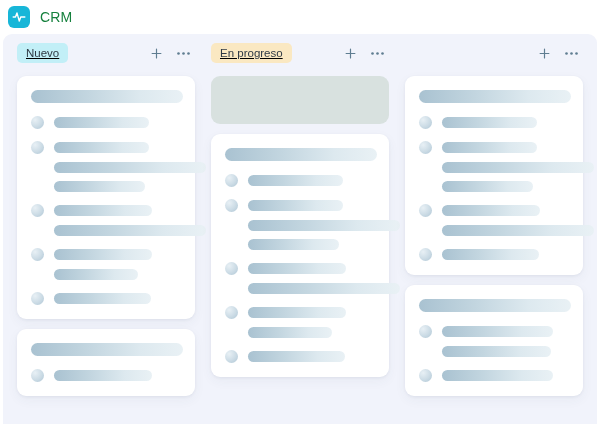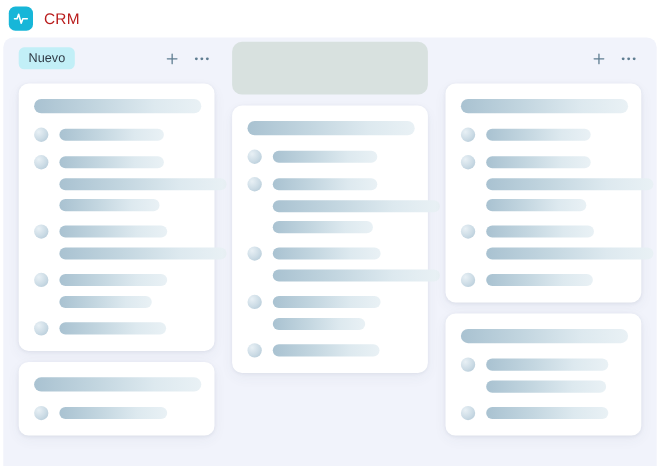--- a/index.html
+++ b/index.html
@@ -17,38 +17,38 @@
     padding-left:8px;box-sizing:border-box;background:#ffffff;
   }
   .logo{
     width:22px;height:22px;border-radius:6px;
     background:#17b6d8;
     display:flex;align-items:center;justify-content:center;
     flex:none;
   }
   .logo svg{display:block;}
   .app-title{
-    margin-left:10px;font-size:14px;color:#b91c1c;letter-spacing:.2px;
+    margin-left:10px;font-size:14px;color:#15803d;letter-spacing:.2px;
   }
 
   
   .board{
     position:absolute;left:3px;right:3px;top:34px;bottom:0;
     background:#f1f3fb;
     border-radius:9px 9px 0 0;
     overflow:hidden;
   }
   .columns{
     display:flex;height:100%;
     padding:0 6px;box-sizing:border-box;
   }
   .column{
     flex:1 1 0;min-width:0;
     display:flex;flex-direction:column;
-    padding:0 6px;box-sizing:border-box;
+    padding:0 6px;box-sizing:border-box;text-decoration:underline;
   }
 
   
   .col-head{
     height:38px;display:flex;align-items:center;
     padding:0 2px;box-sizing:border-box;flex:none;
   }
   .chip{
     font-size:11.5px;color:#2f3a45;
     padding:4px 9px;border-radius:5px;
@@ -190,94 +190,111 @@
                   <div class="sk" style="width:76%"></div>
                 </div>
               </div>
             </div>
           </div>
 
         </div>
       </div>
 
       <div class="column">
-        <div class="col-body">
-
-          <div class="dropzone"></div>
-
-          <div class="card">
-            <div class="sk title" style="width:100%"></div>
-            <div class="grp">
-              <div class="row">
-                <span class="dot"></span>
-                <div class="lines">
-                  <div class="sk" style="width:74%"></div>
-                </div>
-              </div>
-            </div>
-            <div class="grp">
-              <div class="row">
-                <span class="dot"></span>
-                <div class="lines">
-                  <div class="sk" style="width:74%"></div>
-                </div>
-              </div>
-              <div class="sk indent" style="width:100%"></div>
-              <div class="sk indent" style="width:60%"></div>
-            </div>
-            <div class="grp">
-              <div class="row">
-                <span class="dot"></span>
-                <div class="lines">
-                  <div class="sk" style="width:76%"></div>
-                </div>
-              </div>
-              <div class="sk indent" style="width:100%"></div>
-            </div>
-            <div class="grp">
-              <div class="row">
-                <span class="dot"></span>
-                <div class="lines">
-                  <div class="sk" style="width:76%"></div>
-                </div>
-              </div>
-              <div class="sk indent" style="width:55%"></div>
-            </div>
-            <div class="grp">
-              <div class="row">
-                <span class="dot"></span>
-                <div class="lines">
-                  <div class="sk" style="width:75%"></div>
-                </div>
-              </div>
-            </div>
-          </div>
-
-        </div>
-      </div>
-
-      <div class="column">
         <div class="col-head">
+          <div class="chip prog">En progreso</div>
           <div class="head-actions">
             <span class="ic">
               <svg width="15" height="15" viewBox="0 0 24 24" fill="none" stroke="currentColor" stroke-width="1.9" stroke-linecap="round">
                   <path d="M12 5v14M5 12h14"></path>
                 </svg>
             </span>
             <span class="ic">
               <svg width="15" height="5" viewBox="0 0 24 8" fill="currentColor">
                 <circle cx="4" cy="4" r="2.1"></circle>
                   <circle cx="12" cy="4" r="2.1"></circle>
                   <circle cx="20" cy="4" r="2.1"></circle>
               </svg>
             </span>
           </div>
         </div>
         <div class="col-body">
 
+          <div class="dropzone"></div>
+
+          <div class="card">
+            <div class="sk title" style="width:100%"></div>
+            <div class="grp">
+              <div class="row">
+                <span class="dot"></span>
+                <div class="lines">
+                  <div class="sk" style="width:74%"></div>
+                </div>
+              </div>
+            </div>
+            <div class="grp">
+              <div class="row">
+                <span class="dot"></span>
+                <div class="lines">
+                  <div class="sk" style="width:74%"></div>
+                </div>
+              </div>
+              <div class="sk indent" style="width:100%"></div>
+              <div class="sk indent" style="width:60%"></div>
+            </div>
+            <div class="grp">
+              <div class="row">
+                <span class="dot"></span>
+                <div class="lines">
+                  <div class="sk" style="width:76%"></div>
+                </div>
+              </div>
+              <div class="sk indent" style="width:100%"></div>
+            </div>
+            <div class="grp">
+              <div class="row">
+                <span class="dot"></span>
+                <div class="lines">
+                  <div class="sk" style="width:76%"></div>
+                </div>
+              </div>
+              <div class="sk indent" style="width:55%"></div>
+            </div>
+            <div class="grp">
+              <div class="row">
+                <span class="dot"></span>
+                <div class="lines">
+                  <div class="sk" style="width:75%"></div>
+                </div>
+              </div>
+            </div>
+          </div>
+
+        </div>
+      </div>
+
+      <div class="column">
+        <div class="col-head">
+          <div class="head-actions">
+            <span class="ic">
+              <svg width="15" height="15" viewBox="0 0 24 24" fill="none" stroke="currentColor" stroke-width="1.9" stroke-linecap="round">
+                  <path d="M12 5v14M5 12h14"></path>
+                </svg>
+            </span>
+            <span class="ic">
+              <svg width="15" height="5" viewBox="0 0 24 8" fill="currentColor">
+                <circle cx="4" cy="4" r="2.1"></circle>
+                  <circle cx="12" cy="4" r="2.1"></circle>
+                  <circle cx="20" cy="4" r="2.1"></circle>
+              </svg>
+            </span>
+          </div>
+        </div>
+        <div class="col-body">
+
           <div class="card">
             <div class="sk title" style="width:100%"></div>
             <div class="grp">
               <div class="row">
                 <span class="dot"></span>
                 <div class="lines">
                   <div class="sk" style="width:74%"></div>
                 </div>
               </div>
             </div>

